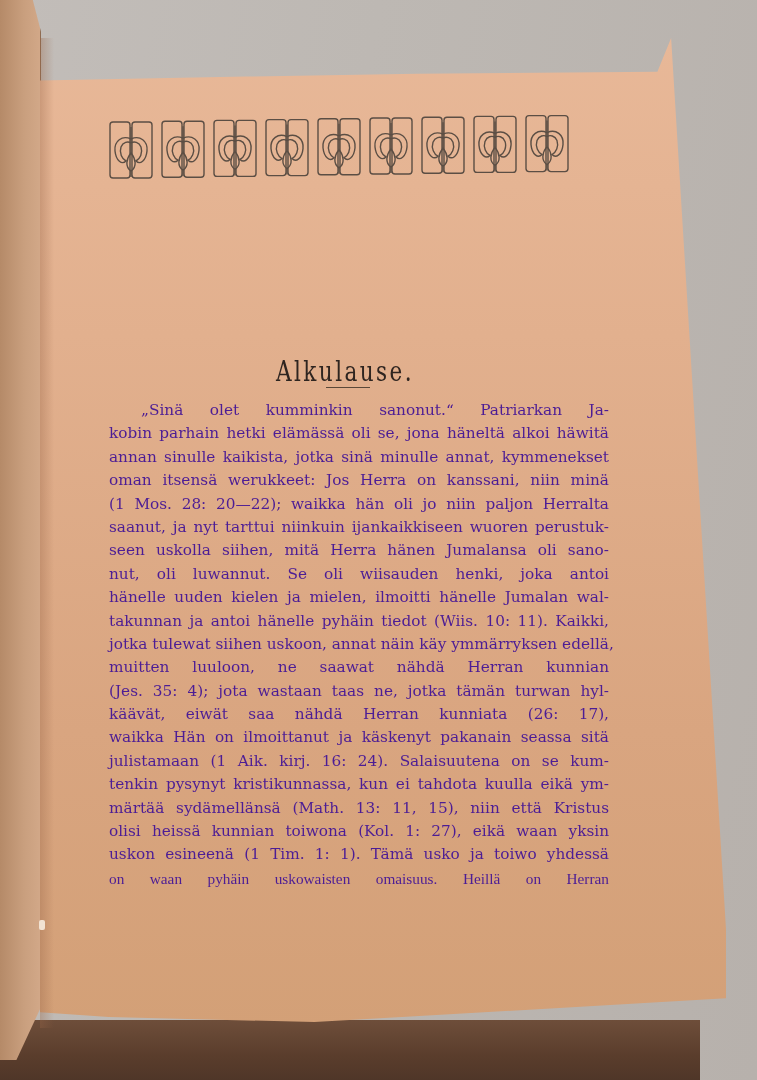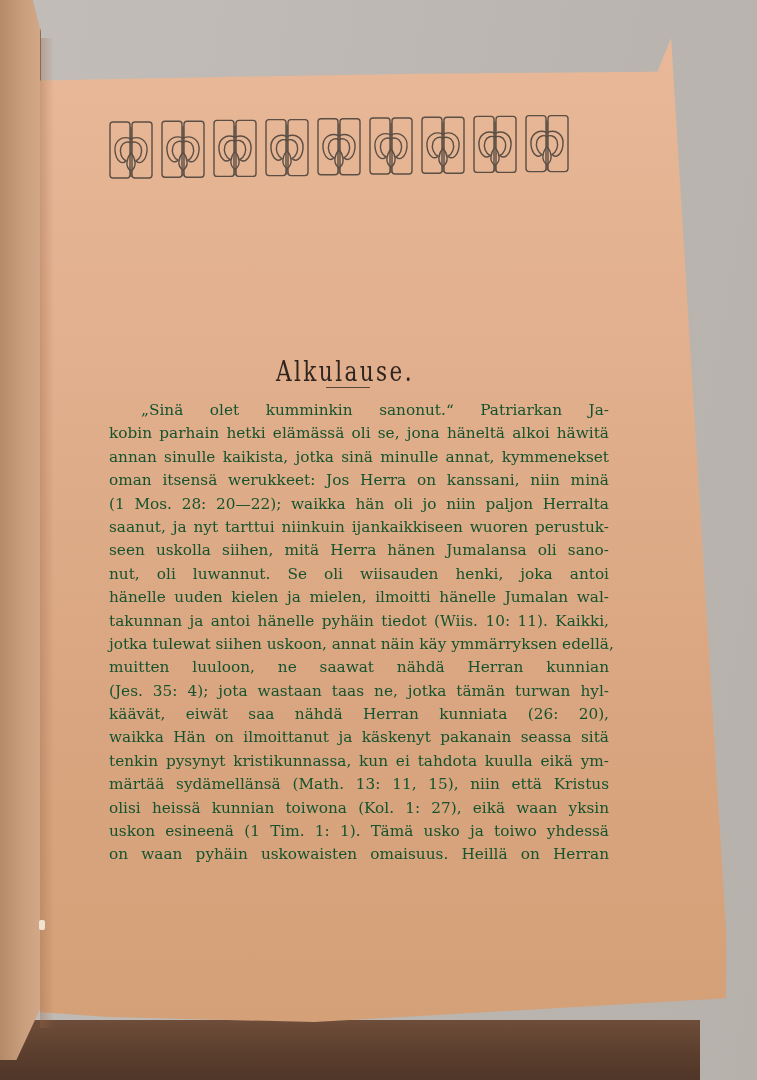--- a/index.html
+++ b/index.html
@@ -97,35 +97,36 @@
     background: #5a4838;
   }
   .body-text {
     position: absolute;
     left: 109px;
     top: 399px;
     width: 500px;
     font-family: "DejaVu Serif", serif;
     font-size: 15.3px;
     line-height: 23.4px;
-    color: #14532d;
+    color: #4c1d95;
   }
   .line {
     display: block;
     white-space: nowrap;
     text-align: justify;
     text-align-last: justify;
     height: 23.4px;
     overflow: visible;
   }
   .line.indent {
     padding-left: 32px;
   }
   .line.last {
     text-align-last: justify;
+    font-family: Liberation Serif, serif;
   }
   .stitch {
     position: absolute;
     left: 39px;
     top: 920px;
     width: 6px;
     height: 10px;
     background: #f1e2d2;
     border-radius: 2px;
   }
@@ -252,20 +253,21 @@
   <span class="line">oman itsensä werukkeet: Jos Herra on kanssani, niin minä</span>
   <span class="line">(1 Mos. 28: 20—22); waikka hän oli jo niin paljon Herralta</span>
   <span class="line">saanut, ja nyt tarttui niinkuin ijankaikkiseen wuoren perustuk-</span>
   <span class="line">seen uskolla siihen, mitä Herra hänen Jumalansa oli sano-</span>
   <span class="line">nut, oli luwannut. Se oli wiisauden henki, joka antoi</span>
   <span class="line">hänelle uuden kielen ja mielen, ilmoitti hänelle Jumalan wal-</span>
   <span class="line">takunnan ja antoi hänelle pyhäin tiedot (Wiis. 10: 11). Kaikki,</span>
   <span class="line">jotka tulewat siihen uskoon, annat näin käy ymmärryksen edellä,</span>
   <span class="line">muitten luuloon, ne saawat nähdä Herran kunnian</span>
   <span class="line">(Jes. 35: 4); jota wastaan taas ne, jotka tämän turwan hyl-</span>
-  <span class="line">käävät, eiwät saa nähdä Herran kunniata (26: 20),</span>
+  <span class="line">käävät, eiwät saa nähdä Herran kunniata (26: 17),</span>
   <span class="line">waikka Hän on ilmoittanut ja käskenyt pakanain seassa sitä</span>
+  <span class="line">julistamaan (1 Aik. kirj. 16: 24). Salaisuutena on se kum-</span>
   <span class="line">tenkin pysynyt kristikunnassa, kun ei tahdota kuulla eikä ym-</span>
   <span class="line">märtää sydämellänsä (Math. 13: 11, 15), niin että Kristus</span>
   <span class="line">olisi heissä kunnian toiwona (Kol. 1: 27), eikä waan yksin</span>
   <span class="line">uskon esineenä (1 Tim. 1: 1). Tämä usko ja toiwo yhdessä</span>
   <span class="line last">on waan pyhäin uskowaisten omaisuus. Heillä on Herran</span>
 </div>
 
 </body></html>

